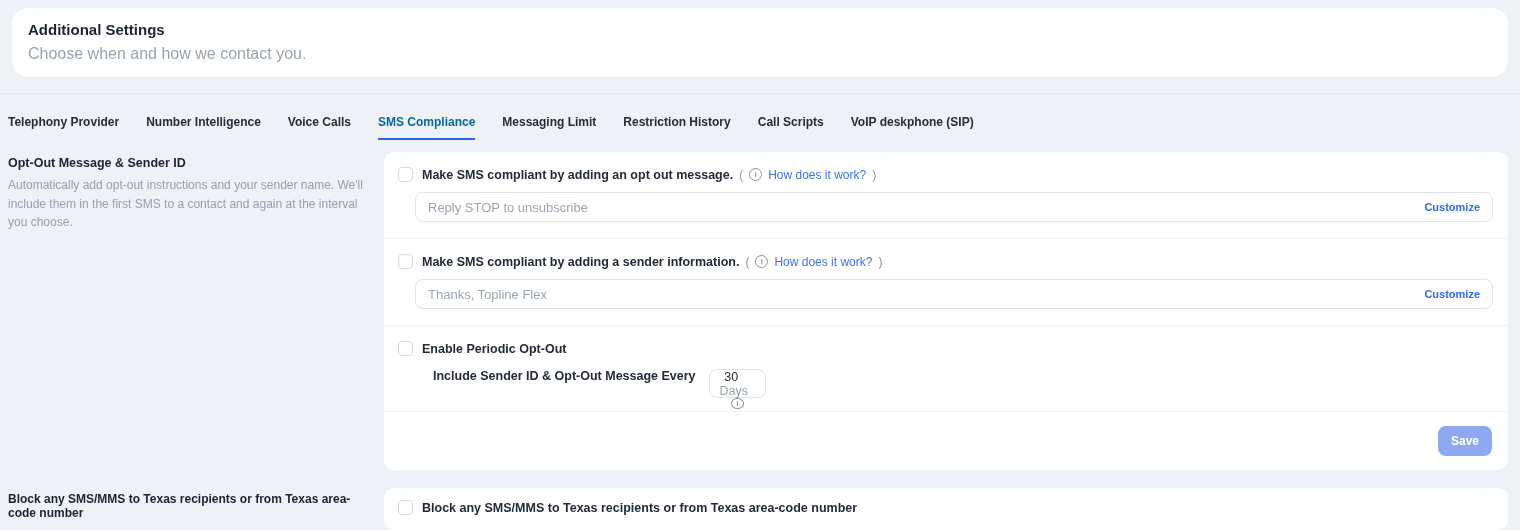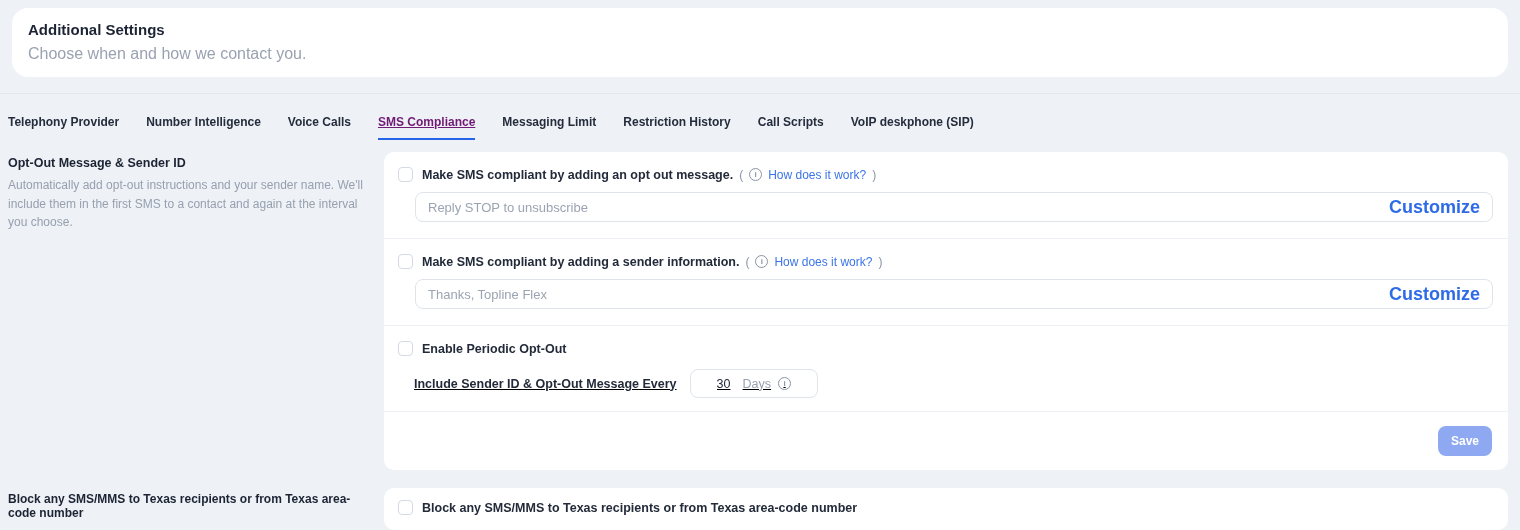--- a/index.html
+++ b/index.html
@@ -18,21 +18,21 @@
   }
   .header-title { font-size: 15px; font-weight: bold; color: #1c2434; }
   .header-sub { font-size: 16px; color: #99a2b1; margin-top: 7px; }
   .top-divider { height: 1px; background: #e3e7ee; margin-top: 16px; }
   .tabs { display: flex; gap: 27px; padding: 21px 8px 0 8px; align-items: flex-end; }
   .tab {
     font-size: 12px; font-weight: bold; color: #252d3d;
     padding-bottom: 9px; cursor: pointer; white-space: nowrap;
     border-bottom: 2px solid transparent;
   }
-  .tab.active { color: #701a75; border-bottom-color: #2563e8; text-decoration: underline; }
+  .tab.active { color: #0369a1; border-bottom-color: #2563e8; }
   .content { display: flex; padding: 12px 12px 0 8px; }
   .left-col { width: 376px; flex-shrink: 0; padding-right: 20px; padding-top: 4px; }
   .section-title { font-size: 12.5px; font-weight: bold; color: #1c2434; }
   .section-desc { font-size: 12px; color: #97a0af; line-height: 1.55; margin-top: 6px; }
   .main-card { flex: 1; background: #ffffff; border-radius: 10px; overflow: hidden; }
   .card-row { padding: 15px 15px 13px 14px; border-bottom: 1px solid #edf0f4; }
   .check-row { display: flex; align-items: center; }
   .checkbox {
     width: 15px; height: 15px; border: 1.5px solid #d4dae3; border-radius: 4px;
     background: #fff; flex-shrink: 0; cursor: pointer;
@@ -47,27 +47,27 @@
   .help-link { color: #3b74e8; cursor: pointer; }
   .input-wrap { position: relative; margin: 10px 0 3px 17px; border-radius: 9px; }
   .text-input {
     width: 100%; height: 30px; border: 1px solid #dfe3ea; border-radius: 8px;
     padding: 0 95px 0 12px; font-size: 13px; color: #232b3a; background: #fff;
     outline: none; font-family: "Liberation Sans", sans-serif;
   }
   .text-input::placeholder { color: #9aa4b2; }
   .customize {
     position: absolute; right: 13px; top: 50%; transform: translateY(-50%);
-    color: #2e6be6; font-size: 18px; font-weight: bold; cursor: pointer;
+    color: #2e6be6; font-size: 11px; font-weight: bold; cursor: pointer;
   }
-  .interval-row { display: flex; align-items: center; margin: 13px 0 0 16px; text-decoration: underline; }
+  .interval-row { display: flex; margin: 13px 0 0 35px; }
   .interval-label { font-size: 12.5px; font-weight: bold; color: #232b3a; }
   .interval-box {
     display: flex; align-items: center; border: 1px solid #dfe3ea; border-radius: 8px;
-    height: 29px; padding: 0 26px; margin-left: 13px;
+    height: 29px; padding: 0 10px; margin-left: 13px; flex-direction: column;
   }
   .interval-value {
     width: 26px; border: none; outline: none; font-size: 12.5px; color: #232b3a;
     font-family: "Liberation Sans", sans-serif; padding: 0;
   }
   .interval-unit { font-size: 12.5px; color: #98a1b0; margin-right: 7px; }
   .note { margin: 14px 0 3px 24px; font-size: 12px; color: #98a1b0; }
   .learn-more { color: #2e6be6; font-weight: bold; cursor: pointer; }
   .save-row { padding: 14px 16px 14px 14px; display: flex; justify-content: flex-end; align-items: center; }
   .save-btn {

